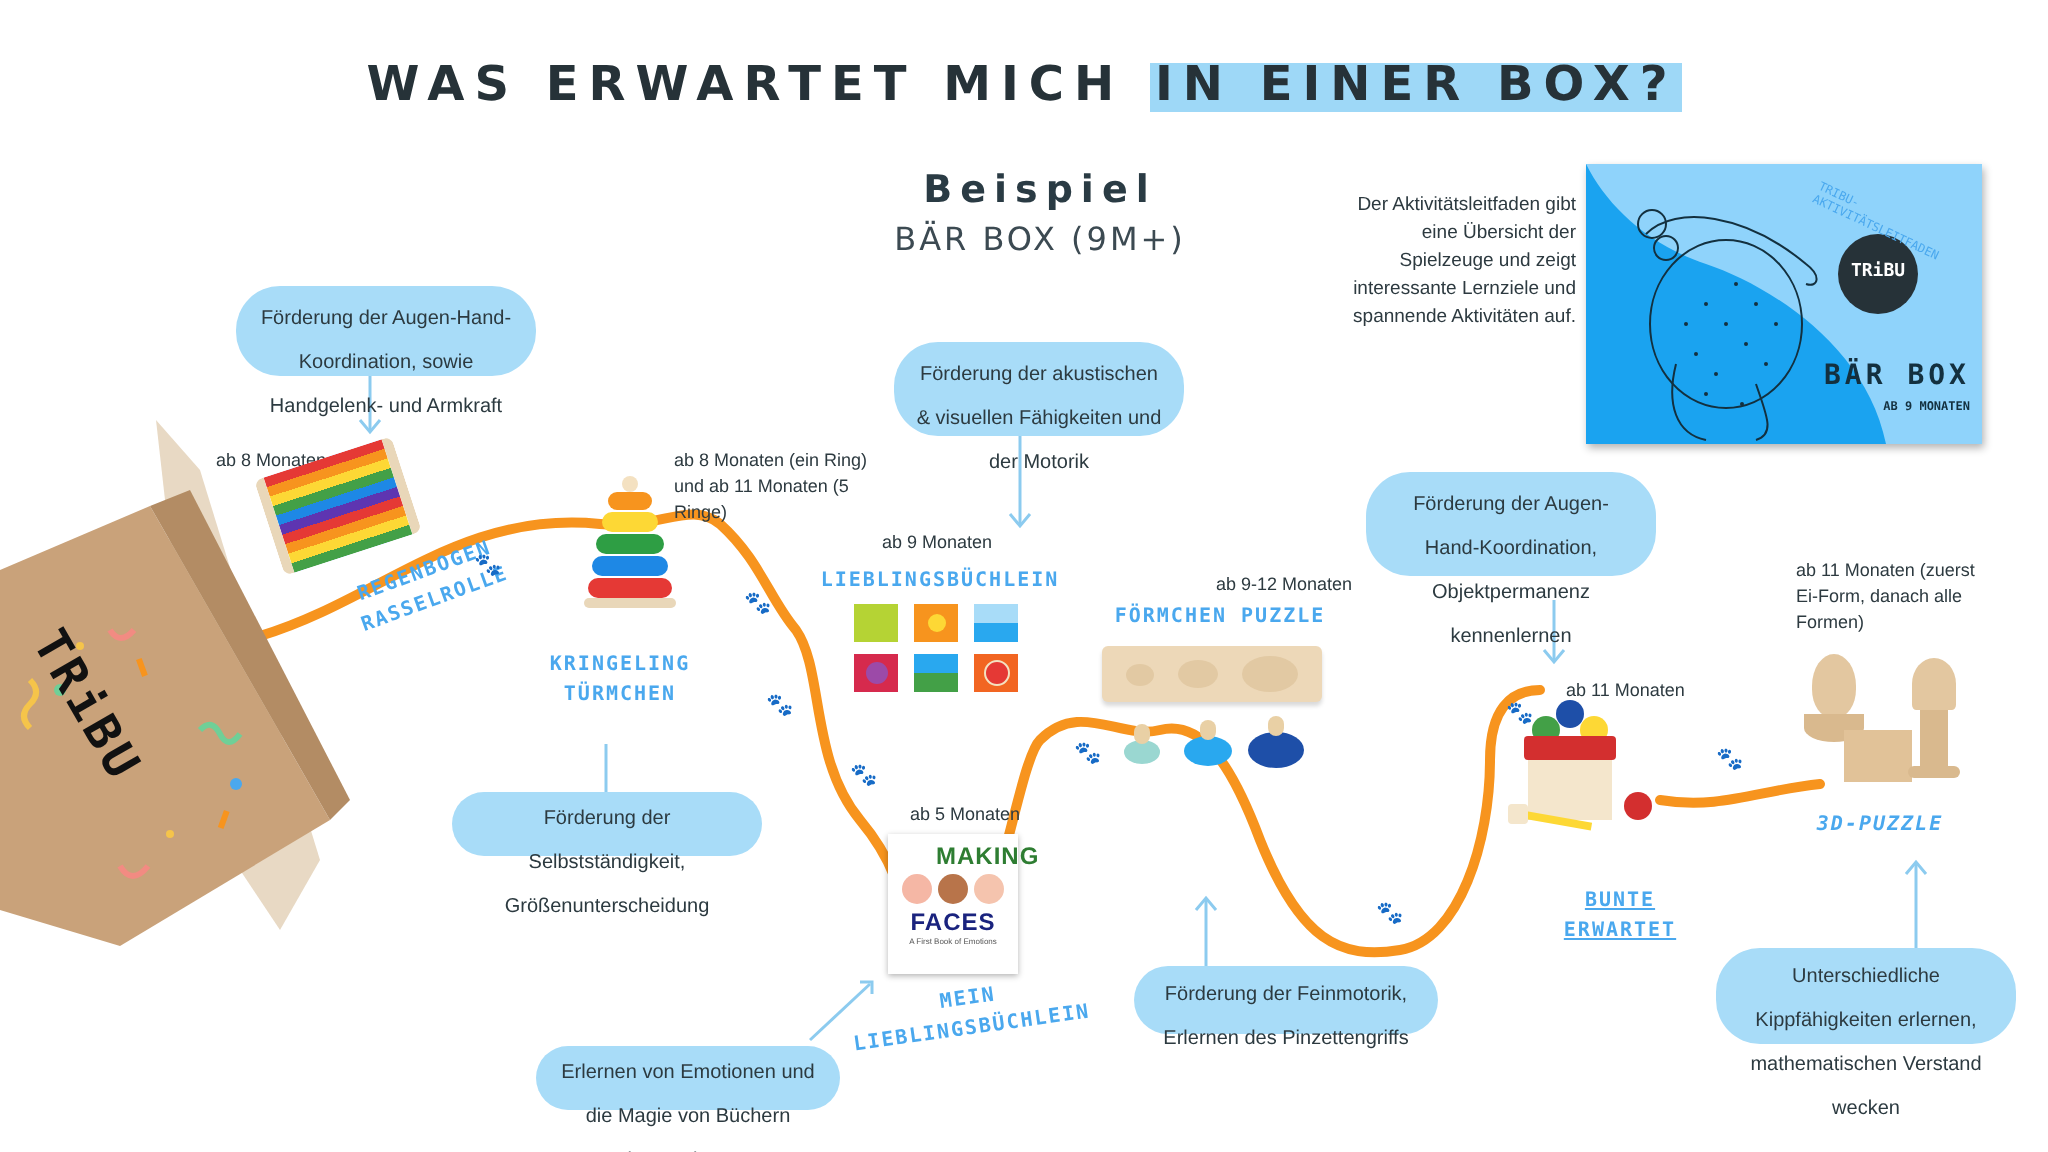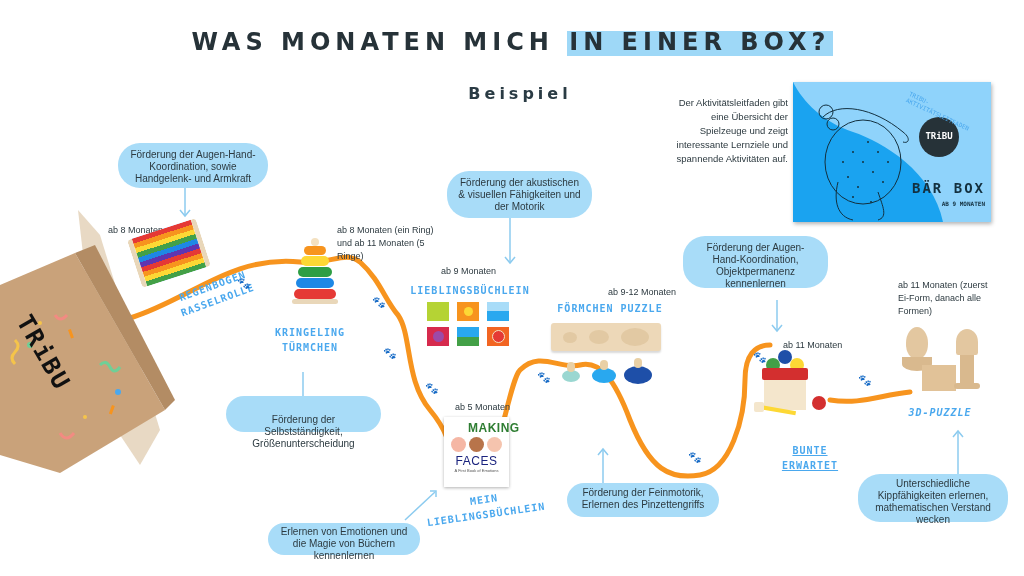--- a/index.html
+++ b/index.html
@@ -1,23 +1,23 @@
 <!DOCTYPE html>
 <html><head>
 <meta charset="utf-8">
 <style>
   html,body{margin:0;padding:0;}
   body{width:1024px;height:576px;overflow:hidden;background:#ffffff;position:relative;font-family:"Liberation Sans",sans-serif;color:#2d3a40;}
   .abs{position:absolute;}
   .title{left:0;top:28px;width:1024px;text-align:center;font-size:24px;font-weight:bold;letter-spacing:5px;color:#263238;font-family:"DejaVu Sans",sans-serif;}
   .title .hl{background:linear-gradient(to bottom,transparent 12%,#9ed8f7 12%,#9ed8f7 100%);padding:0 2px;}
   .subtitle{left:400px;top:84px;width:240px;text-align:center;}
-  .subtitle .b{font-size:16px;font-weight:bold;letter-spacing:4px;color:#2a3b44;font-family:"DejaVu Sans",sans-serif;}
+  .subtitle .b{font-size:19px;font-weight:bold;letter-spacing:4px;color:#2a3b44;font-family:"DejaVu Sans",sans-serif;}
   .subtitle .s{font-size:16px;letter-spacing:1.5px;color:#3c4a52;margin-top:4px;font-family:"DejaVu Sans",sans-serif;}
-  .bubble{background:#a8dcf8;border-radius:22px;font-size:10px;line-height:12px;text-align:center;color:#2c3a40;padding:6px 10px;box-sizing:border-box;}
+  .bubble{background:#a8dcf8;border-radius:22px;font-size:10px;line-height:22px;text-align:center;color:#2c3a40;padding:6px 10px;box-sizing:border-box;}
   .age{font-size:9px;line-height:13px;color:#2d3a40;}
   .name{font-family:"DejaVu Sans Mono",monospace;font-weight:bold;color:#4aa8ee;font-size:10px;letter-spacing:1px;text-align:center;line-height:15px;}
   .guide-text{left:668px;top:96px;width:120px;text-align:right;font-size:9.5px;line-height:14px;color:#2d3a40;}
   .guide{left:793px;top:82px;width:198px;height:140px;background:#1aa3f0;box-shadow:1px 2px 4px rgba(0,0,0,0.3);overflow:hidden;}
   .paw{color:#f7941e;font-size:11px;line-height:11px;}
   svg{position:absolute;left:0;top:0;}
 </style>
 </head>
 <body>
 
@@ -36,25 +36,26 @@
     <line x1="603" y1="450" x2="603" y2="488"></line>
       <polyline points="598,455 603,449 608,455"></polyline>
     <line x1="777" y1="300" x2="777" y2="330"></line>
       <polyline points="772,325 777,331 782,325"></polyline>
     <line x1="958" y1="432" x2="958" y2="475"></line>
       <polyline points="953,437 958,431 963,437"></polyline>
   </g>
 </svg>
 
 <div class="abs title">
-  <span>WAS MONATEN MICH </span><span class="hl">IN EINER BOX?</span>
+  <span>WAS ERWARTET MICH </span><span class="hl">IN EINER BOX?</span>
 </div>
 
 <div class="abs subtitle">
   <div class="b">Beispiel</div>
+  <div class="s">BÄR BOX (9M+)</div>
 </div>
 
 <div class="abs guide-text">Der Aktivitätsleitfaden gibt eine Übersicht der Spielzeuge und zeigt interessante Lernziele und spannende Aktivitäten auf.</div>
 <div class="abs guide">
   <svg width="198" height="140">
     <path d="M0 0 L198 0 L198 140 L150 140 C140 90 90 60 60 50 C30 40 10 20 0 0 Z" fill="#8fd3fb"></path>
 
     <g stroke="#13303f" stroke-width="1" fill="none">
       <ellipse cx="70" cy="80" rx="38" ry="42"></ellipse>
       <circle cx="33" cy="30" r="7"></circle>
@@ -121,21 +122,21 @@
   <div style="margin:1px auto 0;width:28px;height:10px;border-radius:5px;background:#fdd835;"></div>
   <div style="margin:1px auto 0;width:34px;height:10px;border-radius:5px;background:#2e9e44;"></div>
   <div style="margin:1px auto 0;width:38px;height:10px;border-radius:5px;background:#1e88e5;"></div>
   <div style="margin:1px auto 0;width:42px;height:10px;border-radius:5px;background:#e53935;"></div>
   <div style="margin:0 auto;width:46px;height:5px;border-radius:3px;background:#e9d7b9;"></div>
 </div>
 <div class="abs name" style="left:260px;top:325px;width:100px;">
   <div>KRINGELING</div>
   <div>TÜRMCHEN</div>
 </div>
-<div class="abs bubble" style="left:226px;top:396px;width:155px;height:32px;padding:18px 8px;">Förderung der Selbstständigkeit, Größenunterscheidung</div>
+<div class="abs bubble" style="left:226px;top:396px;width:155px;height:32px;padding:3px 8px;">Förderung der Selbstständigkeit, Größenunterscheidung</div>
 
 <div class="abs bubble" style="left:447px;top:171px;width:145px;height:47px;">Förderung der akustischen &amp; visuellen Fähigkeiten und der Motorik</div>
 <div class="abs age" style="left:441px;top:265px;">ab 9 Monaten</div>
 <div class="abs name" style="left:405px;top:283px;width:130px;">LIEBLINGSBÜCHLEIN</div>
 <div class="abs" style="left:427px;top:302px;width:84px;height:44px;">
   <div style="display:grid;grid-template-columns:repeat(3,22px);gap:6px 8px;">
     <div style="height:19px;background:#b5d334;"></div>
     <div style="height:19px;background:#f7941e;display:flex;align-items:center;justify-content:center;">
         <div style="width:9px;height:9px;border-radius:50%;background:#fdd835;"></div>
       </div>
@@ -151,21 +152,21 @@
 </div>
 
 <div class="abs age" style="left:455px;top:401px;">ab 5 Monaten</div>
 <div class="abs" style="left:444px;top:417px;width:65px;height:70px;background:#fff;box-shadow:0 1px 3px rgba(0,0,0,0.3);text-align:center;">
   <div style="font-size:12px;font-weight:bold;color:#2e7d32;margin-top:4px;letter-spacing:0.5px;padding-left:24px;">MAKING</div>
   <div style="display:flex;justify-content:center;gap:3px;margin:2px 0;">
     <div style="width:15px;height:15px;border-radius:50%;background:#f5b7a5;"></div>
     <div style="width:15px;height:15px;border-radius:50%;background:#b8744a;"></div>
     <div style="width:15px;height:15px;border-radius:50%;background:#f5c4ae;"></div>
   </div>
-  <div style="font-size:12px;font-weight:normal;color:#1a237e;letter-spacing:0.5px;">FACES</div>
+  <div style="font-size:12px;font-weight:bold;color:#1a237e;letter-spacing:0.5px;">FACES</div>
   <div style="font-size:4px;color:#555;">A First Book of Emotions</div>
 </div>
 <div class="abs name" style="left:420px;top:492px;width:130px;transform:rotate(-8deg);">
   <div>MEIN</div>
   <div>LIEBLINGSBÜCHLEIN</div>
 </div>
 <div class="abs bubble" style="left:268px;top:523px;width:152px;height:32px;padding:3px 8px;">Erlernen von Emotionen und die Magie von Büchern kennenlernen</div>
 
 <div class="abs age" style="left:572px;top:286px;margin-left:36px;">ab 9-12 Monaten</div>
 <div class="abs name" style="left:545px;top:301px;width:130px;">FÖRMCHEN PUZZLE</div>

